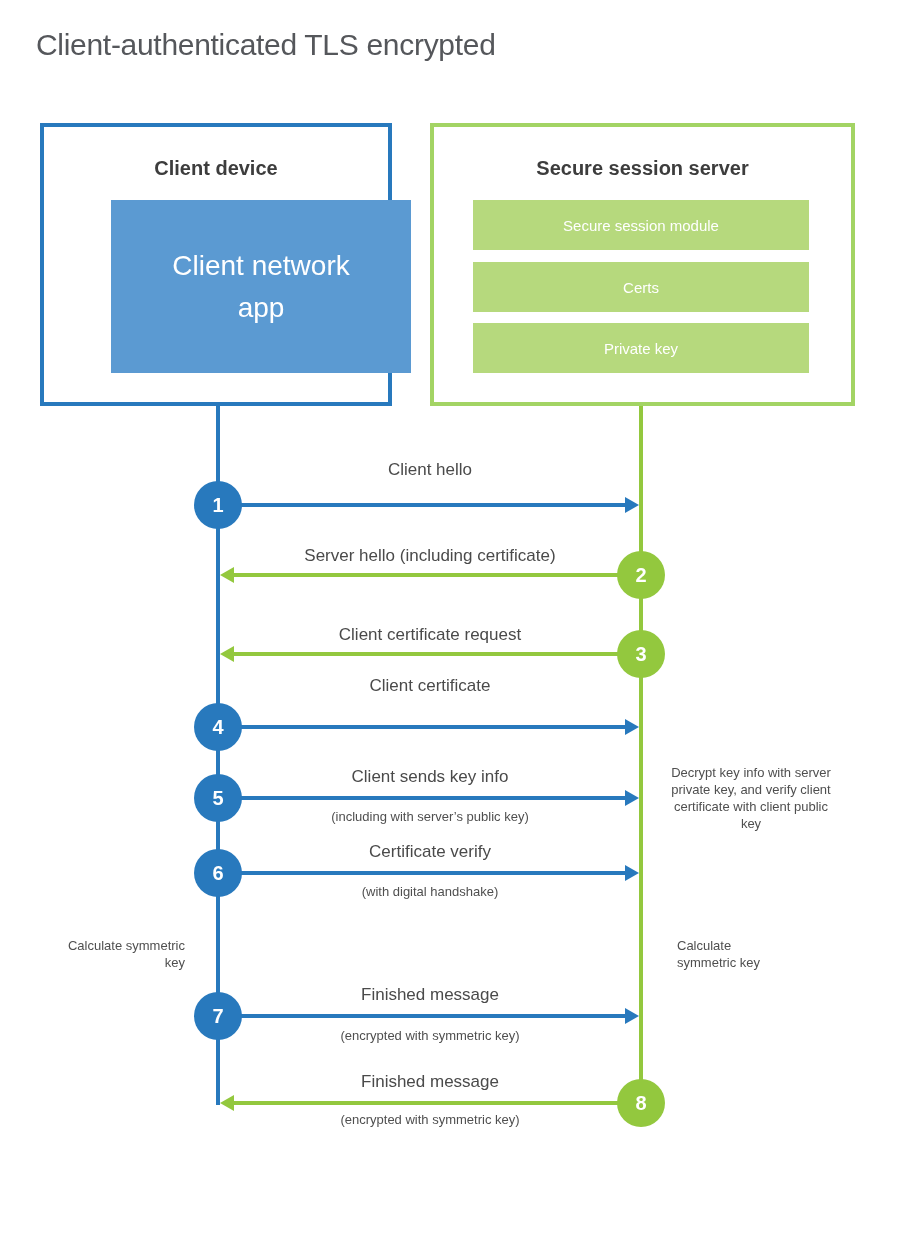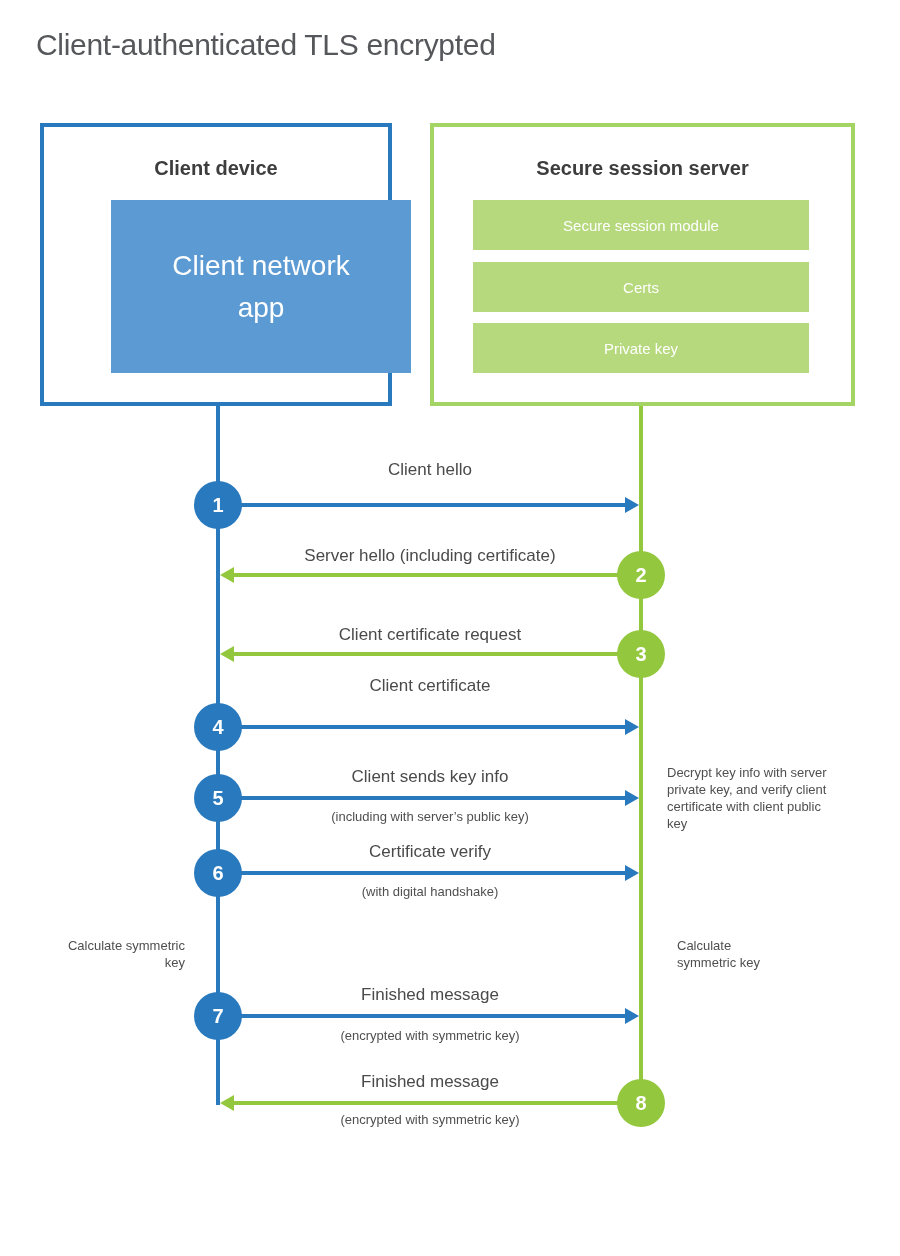--- a/index.html
+++ b/index.html
@@ -43,21 +43,21 @@
   .head.right.blue { border-left:14px solid #2879bd; }
   .head.left.green { border-right:14px solid #93c83e; }
   .msg-label {
     position:absolute; left:130px; width:600px; text-align:center;
     font-size:17px; color:#4a4a4a;
   }
   .msg-sub {
     position:absolute; left:130px; width:600px; text-align:center;
     font-size:13px; color:#4f4f4f;
   }
-  .side-note { position:absolute; font-size:13px; line-height:17px; color:#4f4f4f; }
+  .side-note { position:absolute; font-size:13px; line-height:17px; color:#4f4f4f;text-align:center; }
 </style>
 </head>
 <body>
 
 <div class="canvas">
 
   <div class="title">Client-authenticated TLS encrypted</div>
 
   <div class="actor-box client-box">
     <div class="actor-heading">Client device</div>

